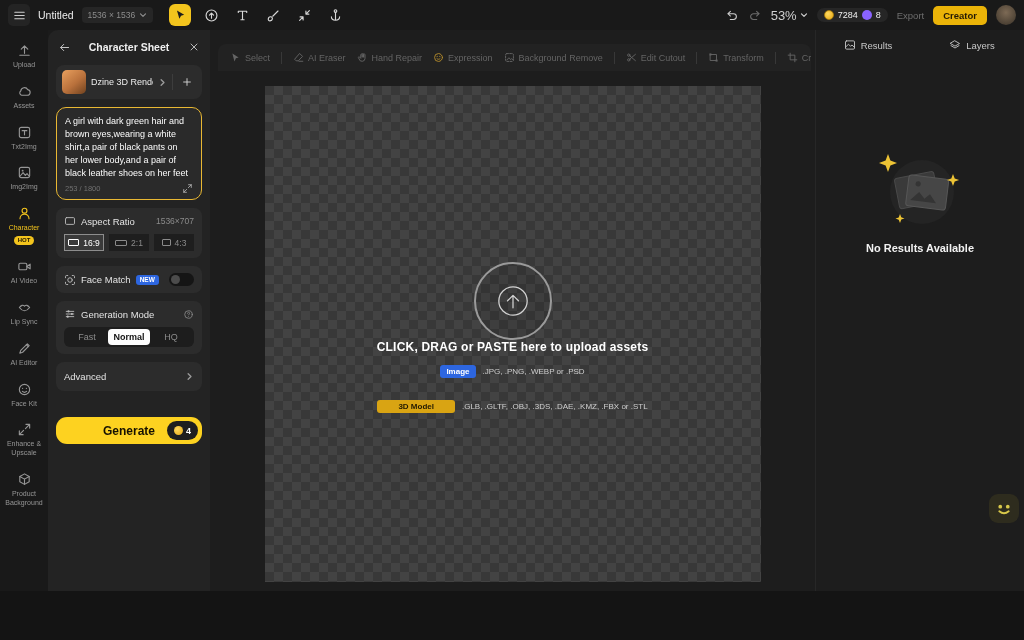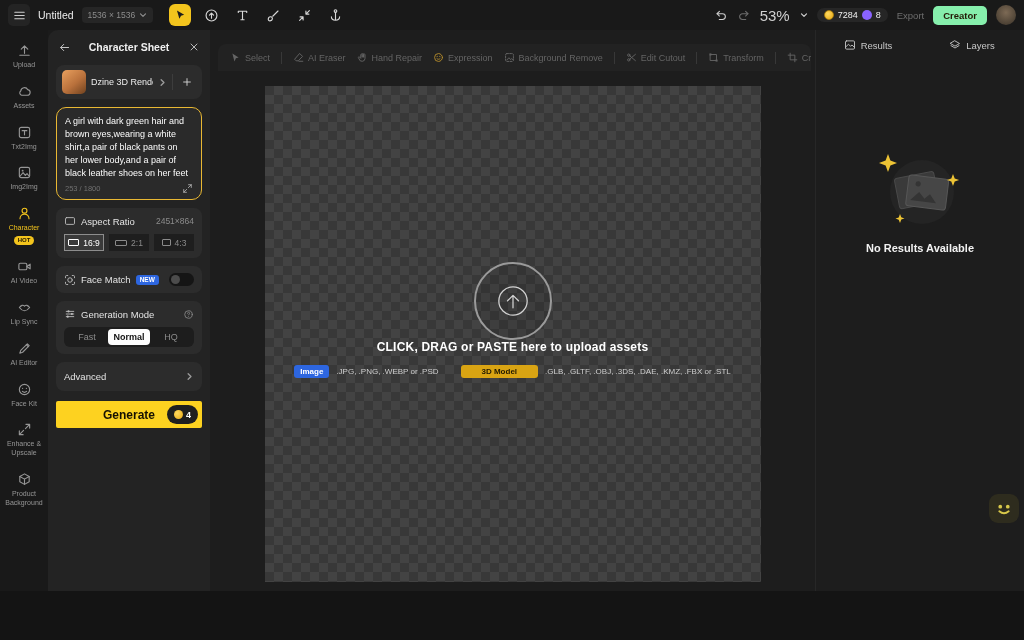--- a/index.html
+++ b/index.html
@@ -18,28 +18,28 @@
   .doc-title{font-size:10.5px;color:#ececec}
   .size-pill{display:flex;align-items:center;gap:4px;background:#262626;border-radius:4px;
     padding:3px 6px;font-size:8.5px;color:#8d8d8d;cursor:pointer}
   .tools{display:flex;align-items:center;gap:9px;margin-left:8px}
   .tool{width:22px;height:22px;border-radius:6px;display:flex;align-items:center;
     justify-content:center;color:#d8d8d8;cursor:pointer}
   .tool.active{background:#f3c41d;color:#1c1c1c}
   .tb-right{margin-left:auto;display:flex;align-items:center;gap:9px}
   .hist{color:#cfcfcf;cursor:pointer}
   .hist.dim{color:#6d6d6d}
-  .zoom{display:flex;align-items:center;gap:10px;font-size:15px;color:#cfcfcf;cursor:pointer}
+  .zoom{display:flex;align-items:center;gap:3px;font-size:13px;color:#cfcfcf;cursor:pointer}
   .credits{display:flex;align-items:center;gap:4px;background:#262626;border-radius:10px;
     padding:2px 7px;font-size:9px;color:#f0f0f0;cursor:pointer}
   .coin{width:10px;height:10px;border-radius:50%;
     background:radial-gradient(circle at 35% 35%,#ffd95e,#e8a914);border:1px solid #a87e10}
   .fastdot{width:10px;height:10px;border-radius:50%;background:#8a63ff}
   .export-btn{font-size:9.5px;color:#6e6e6e;cursor:pointer}
-  .creator-btn{background:#86efac;color:#241a05;font-size:9.5px;font-weight:bold;
+  .creator-btn{background:#eab308;color:#241a05;font-size:9.5px;font-weight:bold;
     padding:4px 10px;border-radius:5px;cursor:pointer}
   .avatar{width:20px;height:20px;border-radius:50%;cursor:pointer;
     background:radial-gradient(circle at 50% 38%,#7d6a55,#3a3228)}
 
   
   .sidebar{position:absolute;top:30px;left:0;bottom:0;width:48px;background:#191919;
     display:flex;flex-direction:column;align-items:center;padding-top:6px}
   .side-item{width:48px;display:flex;flex-direction:column;align-items:center;gap:3px;
     padding:7px 2px;color:#969696;font-size:7px;line-height:1.25;text-align:center;cursor:pointer}
   .side-item.active{color:#f3c41d}
@@ -89,23 +89,23 @@
 
   .seg{display:flex;background:#1d1d1d;border-radius:6px;padding:2px}
   .seg-btn{flex:1;text-align:center;font-size:9px;color:#8b8b8b;padding:3px 0;
     border-radius:4px;cursor:pointer}
   .seg-btn.sel{background:#fdfdfd;color:#111;font-weight:bold}
 
   .adv-row{background:#2c2c2c;border-radius:8px;padding:9px 8px;display:flex;
     align-items:center;font-size:9.5px;color:#e3e3e3;cursor:pointer}
   .adv-row .chev{margin-left:auto;color:#9a9a9a}
 
-  .generate{position:relative;background:#fdd220;border-radius:2px;height:27px;flex:none;
+  .generate{position:relative;background:#fdd220;border-radius:11px;height:27px;flex:none;
     display:flex;align-items:center;justify-content:center;font-size:12px;font-weight:bold;
-    color:#161102;cursor:pointer;margin-top:2px}
+    color:#161102;cursor:pointer;margin-top:18px}
   .gen-cost{position:absolute;right:4px;top:4px;bottom:4px;display:flex;align-items:center;
     gap:3px;background:#1f1f1f;border-radius:10px;padding:0 7px;color:#fff;font-size:9px}
   .coin-sm{width:9px;height:9px;border-radius:50%;
     background:radial-gradient(circle at 35% 35%,#ffd95e,#e8a914)}
 
   
   .main{position:absolute;top:30px;left:210px;right:209px;bottom:0;background:#1d1d1d}
   .canvas-toolbar{position:absolute;top:14px;left:8px;right:4px;height:27px;background:#222;
     border-radius:8px 8px 0 0;display:flex;align-items:center;padding:0 12px;gap:11px;
     color:#646464;font-size:9px;white-space:nowrap;overflow:hidden}
@@ -118,21 +118,21 @@
     background-image:
       linear-gradient(45deg,#434343 25%,transparent 25%,transparent 75%,#434343 75%),
       linear-gradient(45deg,#434343 25%,transparent 25%,transparent 75%,#434343 75%);
     background-size:18px 18px;background-position:0 0,9px 9px}
   .board-content{position:absolute;top:176px;left:0;right:0;display:flex;
     flex-direction:column;align-items:center}
   .upload-circle{width:78px;height:78px;border-radius:50%;border:2.5px solid #9a9a9a;
     display:flex;align-items:center;justify-content:center;color:#d2d2d2;cursor:pointer;
     background:rgba(0,0,0,.07)}
   .upload-title{font-size:12px;font-weight:bold;color:#fff;letter-spacing:.2px}
-  .format-rows{margin-top:11px;display:flex;flex-direction:row;gap:22px;align-items:center}
+  .format-rows{margin-top:11px;display:flex;flex-direction:column;gap:22px;align-items:center}
   .format-row{display:flex;align-items:center;gap:7px;font-size:8px;color:#cfcfcf}
   .badge-image{background:#2d66e0;color:#fff;font-size:8px;font-weight:bold;
     padding:2px 6px;border-radius:3px}
   .badge-model{background:#d9a413;color:#221a02;font-size:8px;font-weight:bold;
     padding:2px 21px;border-radius:3px}
 
   
   .right-panel{position:absolute;top:30px;right:0;bottom:0;width:209px;background:#1d1d1d;
     border-left:1px solid #272727;display:flex;flex-direction:column}
   .rp-tabs{display:flex;height:30px;align-items:center;flex:none}
@@ -348,21 +348,21 @@
         </span>
       </div>
     </div>
 
     <div class="card">
       <div class="card-head">
         <svg class="ic hicon" width="12" height="12" viewBox="0 0 16 16">
             <rect x="2" y="3.5" width="12" height="9" rx="1.5"></rect>
           </svg>
         <span>Aspect Ratio</span>
-        <span class="hd-right">2451×864</span>
+        <span class="hd-right">1536×707</span>
       </div>
       <div class="ratio-opts">
         <div class="ratio-btn sel">
           <span class="rrect r169"></span>
           <span>16:9</span>
         </div>
         <div class="ratio-btn">
           <span class="rrect r21"></span>
           <span>2:1</span>
         </div>

